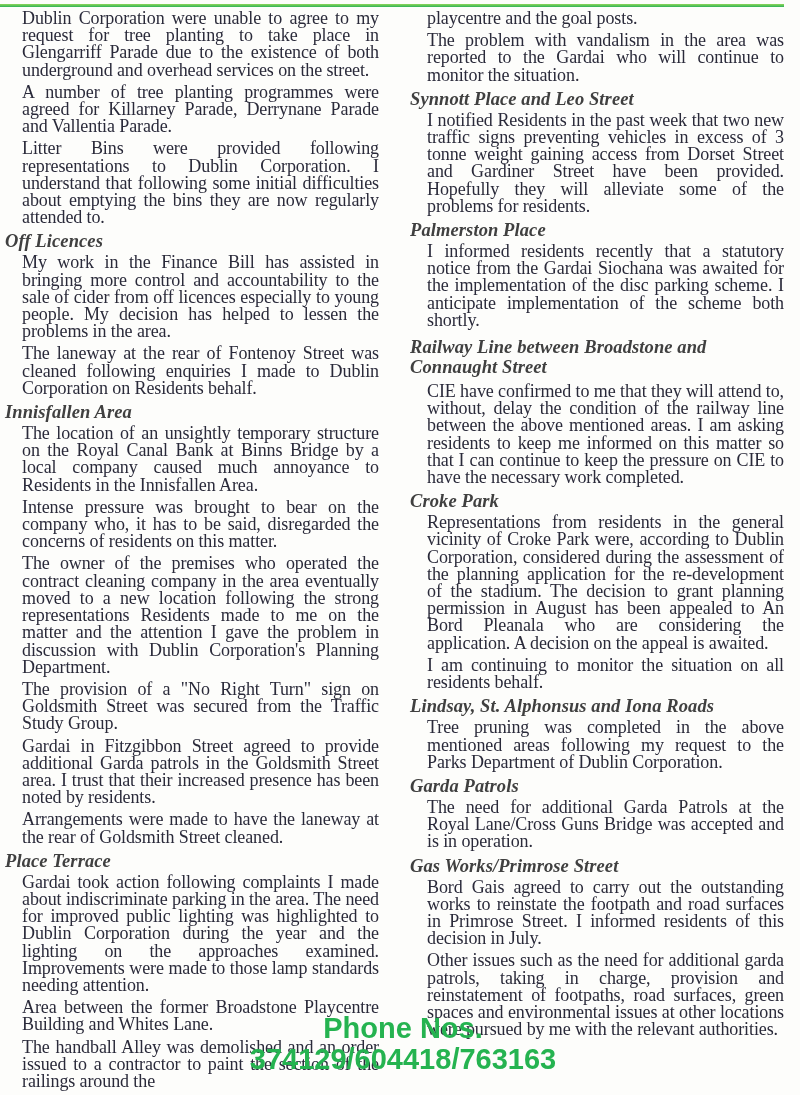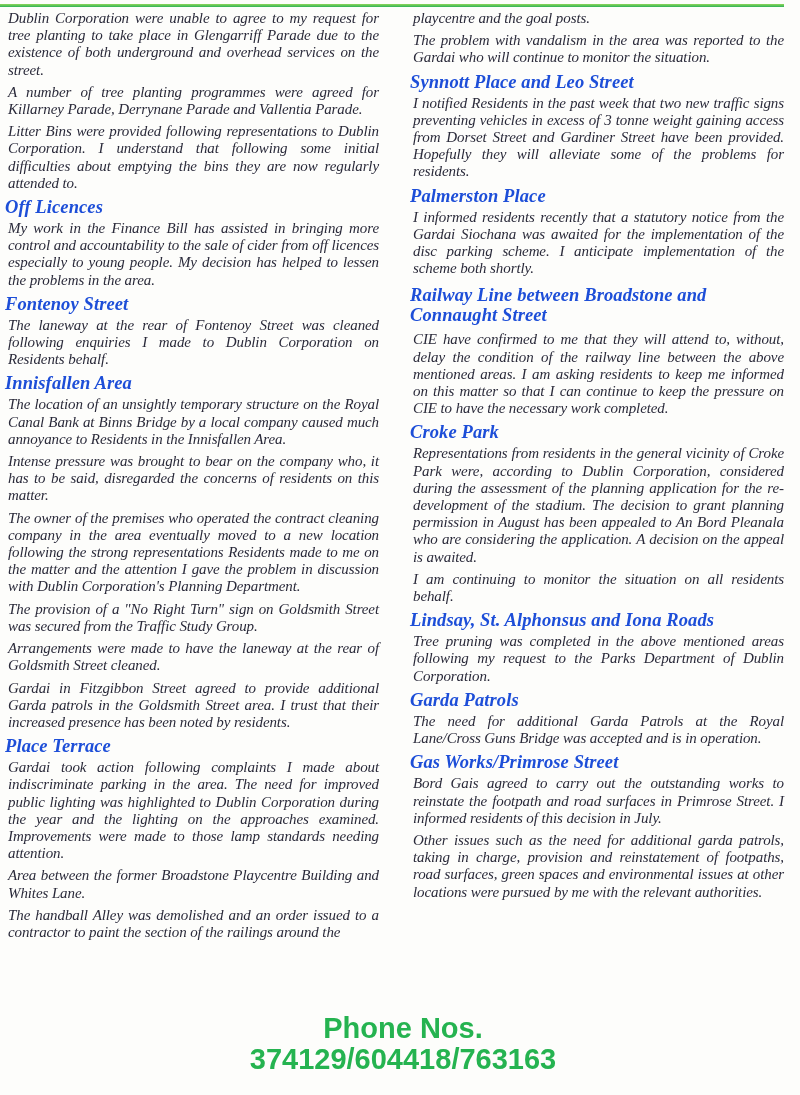--- a/index.html
+++ b/index.html
@@ -8,58 +8,56 @@
     font-family: "Liberation Serif", "DejaVu Serif", serif; color: #2a2a3a;
   }
   .top-rule {
     position: absolute; left: 0; top: 4px; width: 784px; height: 3px;
     background: linear-gradient(to bottom, #8fd65a, #2fb357);
   }
   .col { position: absolute; top: 10px; width: 374px; }
   .col-left { left: 5px; }
   .col-right { left: 410px; }
   p {
-    margin: 0 0 5px 3px; font-size: 15px; line-height: 17.2px; text-align: justify;
+    margin: 0 0 5px 17px; font-size: 18px; line-height: 17.2px; text-align: justify;
     letter-spacing: -0.1px;
-    font-style: italic;
   }
   h2 {
     margin: 3px 0 3px 0; font-size: 18.5px; line-height: 20px; font-style: italic; font-weight: bold;
-    color: #1d4ed8; letter-spacing: 0.1px;
+    color: #404040; letter-spacing: 0.1px;
   }
   .footer {
     position: absolute; left: 3px; width: 800px; top: 1013px; text-align: center;
     font-family: "Liberation Sans", "DejaVu Sans", sans-serif; font-weight: bold;
     color: #25b350; font-size: 29px; line-height: 31px;
   }
 </style>
 </head>
 <body>
 
 <div class="top-rule"></div>
 
 <div class="col col-left">
   <p>Dublin Corporation were unable to agree to my request for tree planting to take place in Glengarriff Parade due to the existence of both underground and overhead services on the street.</p>
   <p>A number of tree planting programmes were agreed for Killarney Parade, Derrynane Parade and Vallentia Parade.</p>
   <p>Litter Bins were provided following representations to Dublin Corporation.  I understand that following some initial difficulties about emptying the bins they are now regularly attended to.</p>
 
   <h2>Off Licences</h2>
   <p>My work in the Finance Bill has assisted in bringing more control and accountability to the sale of cider from off licences especially to young people.  My decision has helped to lessen the problems in the area.</p>
 
-  <h2>Fontenoy Street</h2>
   <p>The laneway at the rear of Fontenoy Street was cleaned following enquiries I made to Dublin Corporation on Residents behalf.</p>
 
   <h2>Innisfallen Area</h2>
   <p>The location of an unsightly temporary structure on the Royal Canal Bank at Binns Bridge by a local company caused much annoyance to Residents in the Innisfallen Area.</p>
   <p>Intense pressure was brought to bear on the company who, it has to be said, disregarded the concerns of residents on this matter.</p>
   <p>The owner of the premises who operated the contract cleaning company in the area eventually moved to a new location following the strong representations Residents made to me on the matter and the attention I gave the problem in discussion with Dublin Corporation's Planning Department.</p>
 
   <p>The provision of a "No Right Turn" sign on Goldsmith Street was secured  from the Traffic Study Group.</p>
+  <p>Gardai in Fitzgibbon Street agreed to provide additional Garda patrols in the Goldsmith Street area.  I trust that their increased presence has been noted by residents.</p>
   <p>Arrangements were made to have the laneway at the rear of Goldsmith Street cleaned.</p>
-  <p>Gardai in Fitzgibbon Street agreed to provide additional Garda patrols in the Goldsmith Street area.  I trust that their increased presence has been noted by residents.</p>
 
   <h2>Place Terrace</h2>
   <p>Gardai took action following complaints I made about indiscriminate parking in the area.  The need for improved public lighting was highlighted to Dublin Corporation during the year and the lighting on the approaches examined. Improvements were made to those lamp standards needing attention.</p>
   <p>Area between the former Broadstone Playcentre Building and Whites Lane.</p>
   <p>The handball Alley was demolished and an order issued to a contractor to paint the section of the railings around the</p>
 </div>
 
 <div class="col col-right">
   <p>playcentre and the goal posts.</p>
   <p>The problem with vandalism in the area was reported to the Gardai who will continue to monitor the situation.</p>

